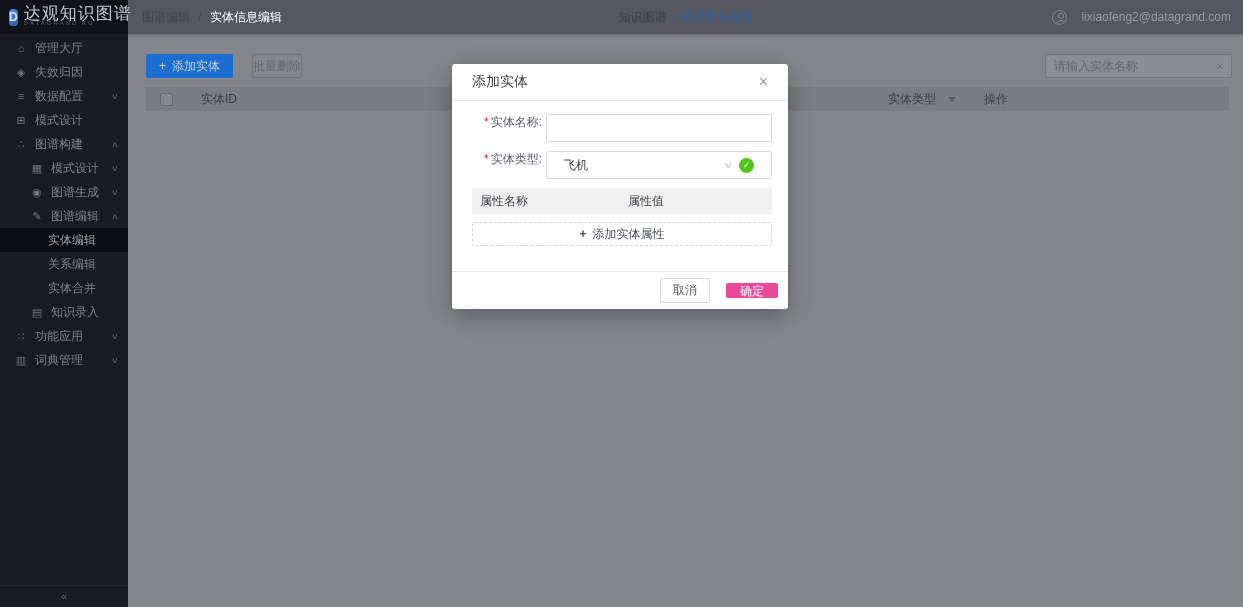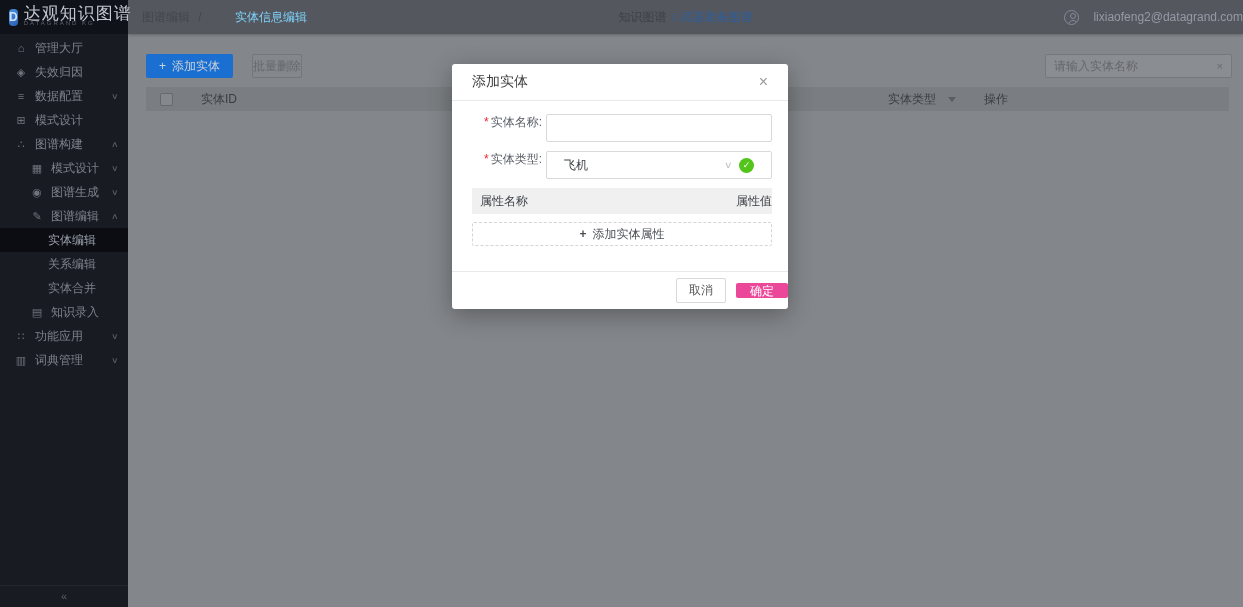--- a/index.html
+++ b/index.html
@@ -21,25 +21,25 @@
   .nav-item.lvl1 { padding-left:30px; }
   .nav-item.lvl2 { padding-left:48px; }
   .nav-item.active { background:#0b0d12; color:#9aa0ab; }
   .nav-icon { width:14px; margin-right:7px; color:#6e737c; font-size:11px; text-align:center; flex:none; }
   .nav-chevron { margin-left:auto; font-size:8px; color:#585d66; transform:scale(1.3,1); }
   .collapse-bar { position:absolute; bottom:0; left:0; width:128px; height:22px; border-top:1px solid #23262d; color:#5d626b; text-align:center; font-size:11px; line-height:20px; cursor:pointer; }
 
   
   .header { position:absolute; left:128px; top:0; width:1115px; height:34px; background:#54575e; display:flex; align-items:center; box-shadow:0 1px 3px rgba(0,0,0,.25); z-index:5; }
   .breadcrumb { padding-left:14px; color:#43464d; z-index:2; }
-  .breadcrumb .crumb-current { color:#7dd3fc;margin-left:25px; }
+  .breadcrumb .crumb-current { color:#ffffff; }
   .breadcrumb .crumb-sep { margin:0 5px; color:#43464d; }
   .header-center { position:absolute; left:0; right:0; text-align:center; color:#3e4147; }
   .graph-link { color:#2b5f9f; cursor:pointer; }
-  .header-user { margin-left:auto; display:flex; align-items:center; gap:14px; color:#959aa5; z-index:2; cursor:pointer; }
+  .header-user { margin-left:auto; display:flex; align-items:center; gap:14px; padding-right:12px; color:#959aa5; z-index:2; cursor:pointer; }
   .avatar { position:relative; width:15px; height:15px; border:1px solid #848b98; border-radius:50%; overflow:hidden; flex:none; }
   .avatar::before { content:""; position:absolute; left:4.5px; top:2.5px; width:4px; height:4px; border-radius:50%; border:1px solid #848b98; }
   .avatar::after { content:""; position:absolute; left:2.5px; top:9px; width:8px; height:8px; border-radius:50%; border:1px solid #848b98; }
 
   
   .content { position:absolute; left:128px; top:34px; width:1115px; height:573px; }
   .toolbar-row { position:absolute; top:20px; left:18px; right:11px; height:26px; }
   .btn { display:inline-flex; align-items:center; height:24px; border-radius:2px; font-size:12px; cursor:pointer; border:none; }
   .btn-add { padding:0 13px; background:#1a6fd0; color:#ccd3db; gap:6px; }
   .btn-batch { position:absolute; left:106px; top:0; padding:0 0; background:#84878b; border:1px solid #73767a; color:#65686c; cursor:not-allowed; }
@@ -62,25 +62,25 @@
   .modal-close { margin-left:auto; color:#9b9b9b; font-size:16px; line-height:1; cursor:pointer; }
   .modal-body { padding:13px 16px 0 20px; }
   .field-row { display:flex; margin-bottom:9px; }
   .req-mark { color:#f5222d; margin-right:2px; }
   .field-label { width:70px; text-align:right; color:#5a5e66; flex:none; }
   .field-input { flex:1; height:28px; border:1px solid #d9d9d9; border-radius:2px; margin-left:4px; padding:0 8px; font-size:12px; color:#404040; outline:none; font-family:inherit; }
   .field-select { flex:1; height:28px; border:1px solid #d9d9d9; border-radius:2px; margin-left:4px; padding:0 17px; display:flex; align-items:center; cursor:pointer; color:#3f4246; }
   .select-chevron { margin-left:auto; color:#c2c5c9; font-size:9px; transform:scale(1.3,1); }
   .valid-badge { width:15px; height:15px; border-radius:50%; background:#52c41a; color:#fff; font-size:9px; line-height:15px; text-align:center; margin-left:7px; flex:none; }
   .prop-table { margin-top:6px; }
-  .prop-head { height:26px; background:#f0f0f0; display:flex; align-items:center; color:#3c3f44;justify-content:space-between; }
+  .prop-head { height:26px; background:#f0f0f0; display:flex; align-items:center; color:#3c3f44; }
   .prop-col1 { width:156px; padding-left:8px; }
   .add-prop { margin-top:8px; width:100%; height:24px; border:1px dashed #d4d4d4; border-radius:2px; background:#fff; display:flex; align-items:center; justify-content:center; gap:6px; color:#4a4e54; font-size:12px; cursor:pointer; font-family:inherit; }
   .add-prop .plus { font-weight:bold; }
-  .modal-footer { position:absolute; bottom:0; left:0; right:0; height:38px; border-top:1px solid #e9e9e9; display:flex; align-items:center; justify-content:flex-end; gap:10px; }
+  .modal-footer { position:absolute; bottom:0; left:0; right:0; height:38px; border-top:1px solid #e9e9e9; display:flex; align-items:center; justify-content:flex-end; gap:16px; padding-right:10px; }
   .btn-cancel { height:25px; padding:0 12px; border:1px solid #d9d9d9; border-radius:2px; background:#fff; color:#595959; font-size:12px; cursor:pointer; font-family:inherit; }
   .btn-ok { height:15px; padding:0 14px; border:none; border-radius:2px; background:#ec4899; color:#fff; font-size:12px; cursor:pointer; font-family:inherit; }
 </style>
 </head>
 <body>
 
 <div class="sidebar">
   <div class="logo-area">
     <span class="logo-mark">D</span>
     <span>

